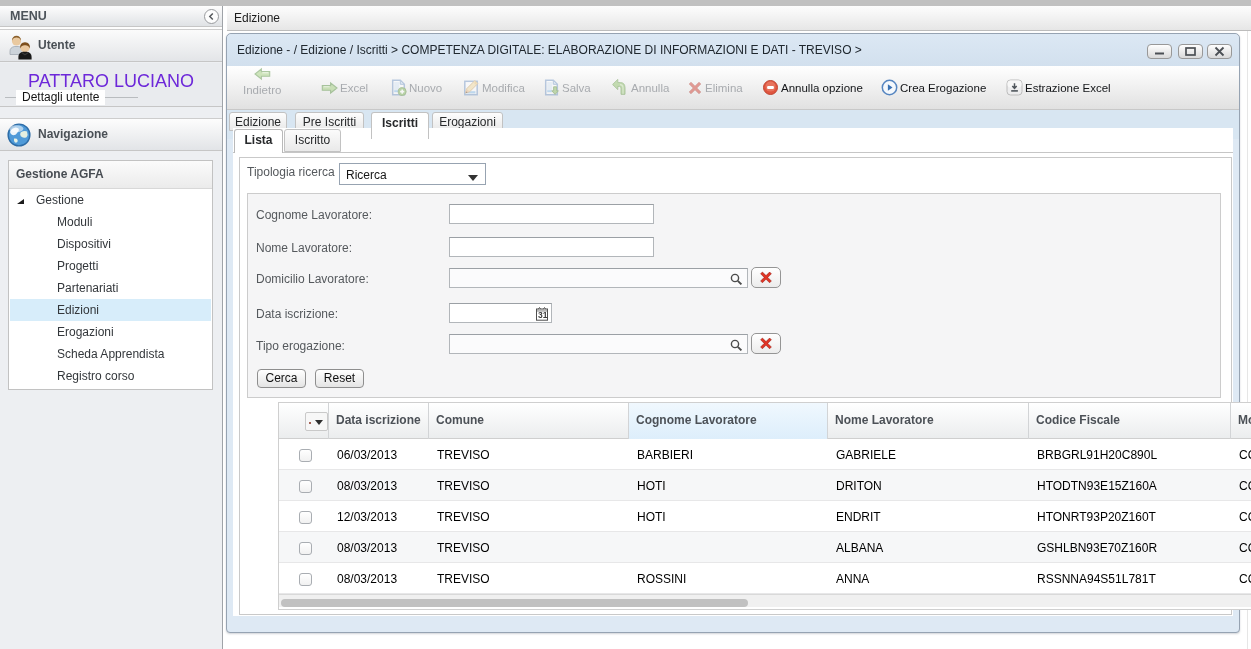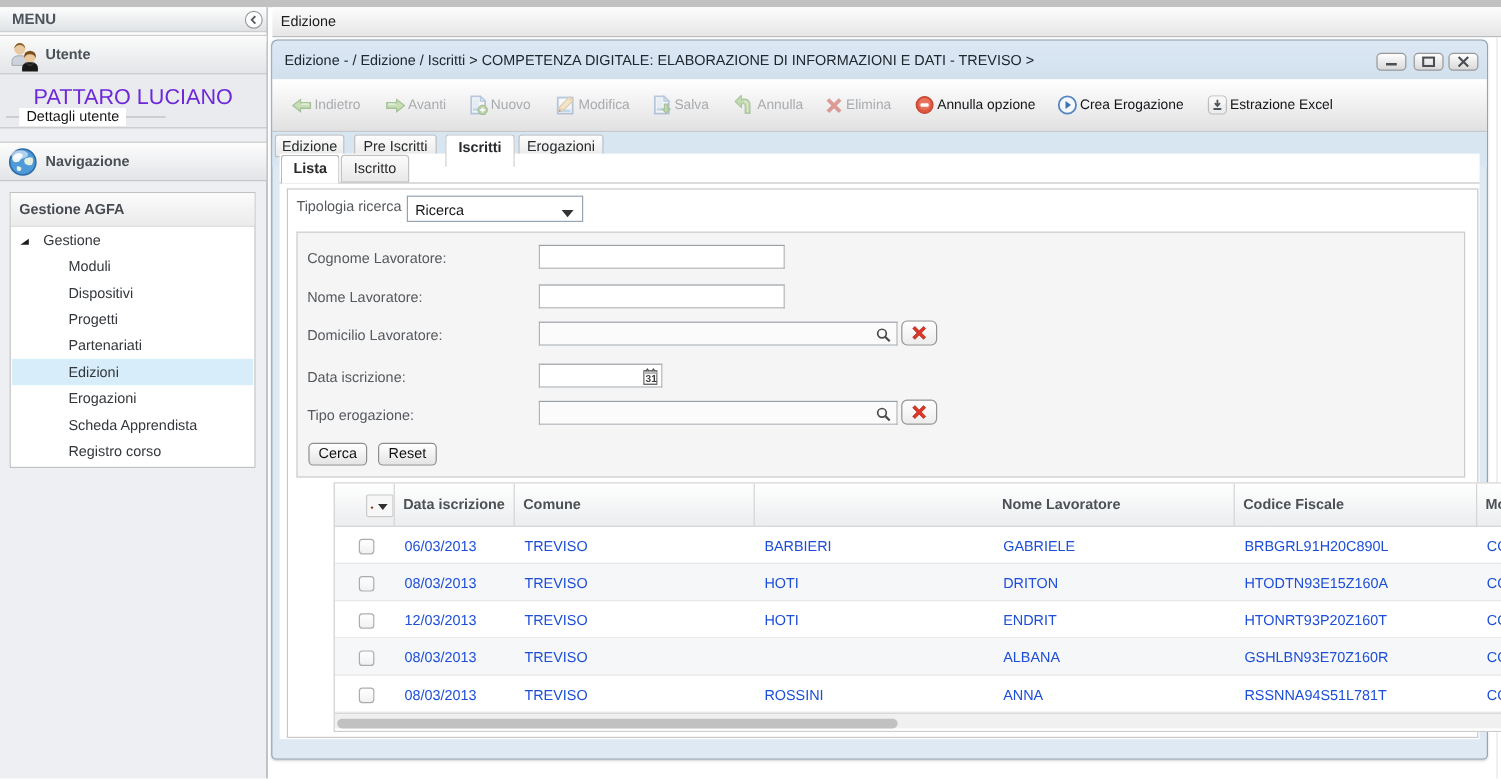--- a/index.html
+++ b/index.html
@@ -8,21 +8,21 @@
 .ab{position:absolute;}
 
 .phdr{background:linear-gradient(#fdfdfd,#dfe2e5);border-bottom:1px solid #c6c6c6;}
 .tab{position:absolute;box-sizing:border-box;border:1px solid #c2c2c2;border-radius:3px 3px 0 0;
   background:linear-gradient(#fdfdfd,#e9e9e9);text-align:center;color:#27292b;}
 .tabact{background:#fff;border-bottom:none;font-weight:bold;}
 .inp{position:absolute;box-sizing:border-box;background:#fff;border:1px solid #b2b6ba;border-top-color:#9ba0a5;}
 .flabel{position:absolute;color:#55595d;font-size:12px;}
 .hcell{position:absolute;box-sizing:border-box;top:0;height:36px;line-height:35px;
   border-right:1px solid #d2d4d6;font-weight:bold;color:#4c5157;padding-left:7px;overflow:hidden;white-space:nowrap;}
-.gcell{position:absolute;box-sizing:border-box;line-height:33px;color:#1d4ed8;padding-left:8px;overflow:hidden;white-space:nowrap;height:31px;}
+.gcell{position:absolute;box-sizing:border-box;line-height:33px;color:#000000;padding-left:8px;overflow:hidden;white-space:nowrap;height:31px;}
 .grow{position:absolute;left:0;width:991px;height:31px;border-bottom:1px solid #e7e7e8;box-sizing:border-box;}
 .cb{position:absolute;left:20px;top:10px;width:13px;height:13px;box-sizing:border-box;
   border:1px solid #a9adb2;border-radius:3px;background:linear-gradient(#fff,#f1f1f1);}
 .titem{position:absolute;top:0;height:43px;display:flex;align-items:center;gap:2px;white-space:nowrap;font-size:11.5px;}
 .tdis{color:#a8abaf;}
 .tdis svg{opacity:.5;}
 .ten{color:#131518;}
 .wbtn{position:absolute;top:10px;width:25px;height:15px;box-sizing:border-box;border:1px solid #989898;
   border-radius:4px;background:linear-gradient(#fefefe,#d9d9d9);}
 .trow{position:absolute;left:1px;width:201px;height:22px;line-height:22px;color:#33373b;}
@@ -126,33 +126,33 @@
           </svg></div>
       <div class="wbtn" style="left:951px;"><svg width="23" height="13" viewBox="0 0 23 13">
             <rect x="7" y="3" width="9" height="7" fill="none" stroke="#4b4f54" stroke-width="1.7"></rect>
           </svg></div>
       <div class="wbtn" style="left:980px;"><svg width="23" height="13" viewBox="0 0 23 13">
             <path d="M7.5 2.5 L15.5 10.5 M15.5 2.5 L7.5 10.5" stroke="#4b4f54" stroke-width="1.8"></path>
           </svg></div>
     </div>
 
     <div class="ab" style="left:0;top:32px;width:1012px;height:43px;background:linear-gradient(#ffffff,#e1e1e1);border-bottom:1px solid #c8c8c8;">
-      <div class="titem tdis" style="left:16px;">
+      <div class="titem tdis" style="left:16px;flex-direction:column;">
         <svg width="17" height="16" viewBox="0 0 17 16">
             <path d="M15.7 5.6 v4.6 H7.4 v2.8 L1 8 l6.4-5 v2.6 z" fill="#a3d07e" stroke="#5f954a" stroke-width="1.1"></path>
             <path d="M8.3 6.7 h6.2" stroke="#d2eabf" stroke-width="1.4"></path>
           </svg>
         <span>Indietro</span>
       </div>
       <div class="titem tdis" style="left:94px;">
         <svg width="17" height="16" viewBox="0 0 17 16">
             <path d="M1.3 5.6 v4.6 H9.6 v2.8 L16 8 L9.6 3 v2.6 z" fill="#a3d07e" stroke="#5f954a" stroke-width="1.1"></path>
             <path d="M2.5 6.7 h6.2" stroke="#d2eabf" stroke-width="1.4"></path>
           </svg>
-        <span>Avanti</span>
+        <span>Excel</span>
       </div>
       <div class="titem tdis" style="left:163px;">
         <svg width="17" height="17" viewBox="0 0 17 17">
           <path d="M2.7 1.3 h7.6 l4 4 v10.4 h-11.6 z" fill="#fdfdfe" stroke="#7b9cc9" stroke-width="1.5"></path>
           <path d="M4.2 3 h5 v8.5 h-5 z" fill="#dbe9f7"></path>
           <path d="M10.3 1.3 l4 4 h-4 z" fill="#c9dcf1" stroke="#7b9cc9" stroke-width="1"></path>
           <path d="M4.2 12.2 h5.6" stroke="#8fc3ee" stroke-width="2"></path>
           <circle cx="12.2" cy="12.6" r="4" fill="#82b75e" stroke="#5d8c41" stroke-width=".8"></circle>
           <path d="M12.2 10.5 v4.2 M10.1 12.6 h4.2" stroke="#fff" stroke-width="1.6"></path>
         </svg>
@@ -284,20 +284,21 @@
 
           <div class="ab" style="left:0;top:0;width:991px;height:36px;background:linear-gradient(#ffffff,#ebedee);border-bottom:1px solid #cfcfcf;box-sizing:border-box;">
             <div class="hcell" style="left:0;width:50px;">
               <span style="position:absolute;left:26px;top:9px;width:23px;height:19px;box-sizing:border-box;border:1px solid #c9c9c9;border-radius:2px;background:#f7f7f7;">
                 <span style="position:absolute;left:3px;top:9px;width:2px;height:2px;background:#8a3222;border-radius:1px;"></span>
                 <span style="position:absolute;left:9px;top:7px;width:0;height:0;border-top:5px solid #2e2e2e;border-left:4.5px solid transparent;border-right:4.5px solid transparent;"></span>
               </span>
             </div>
             <div class="hcell" style="left:50px;width:100px;">Data iscrizione</div>
             <div class="hcell" style="left:150px;width:200px;">Comune</div>
+            <div class="hcell" style="left:350px;width:199px;background:linear-gradient(#f0f8fe,#ddeefb);">Cognome Lavoratore</div>
             <div class="hcell" style="left:549px;width:201px;">Nome Lavoratore</div>
             <div class="hcell" style="left:750px;width:202px;">Codice Fiscale</div>
             <div class="hcell" style="left:952px;width:39px;border-right:none;">Modulo</div>
           </div>
           <div class="grow" style="top:36px;">
             <span class="cb"></span>
             <div class="gcell" style="left:50px;width:100px;">06/03/2013</div>
             <div class="gcell" style="left:150px;width:200px;">TREVISO</div>
             <div class="gcell" style="left:350px;width:199px;">BARBIERI</div>
             <div class="gcell" style="left:549px;width:201px;">GABRIELE</div>

